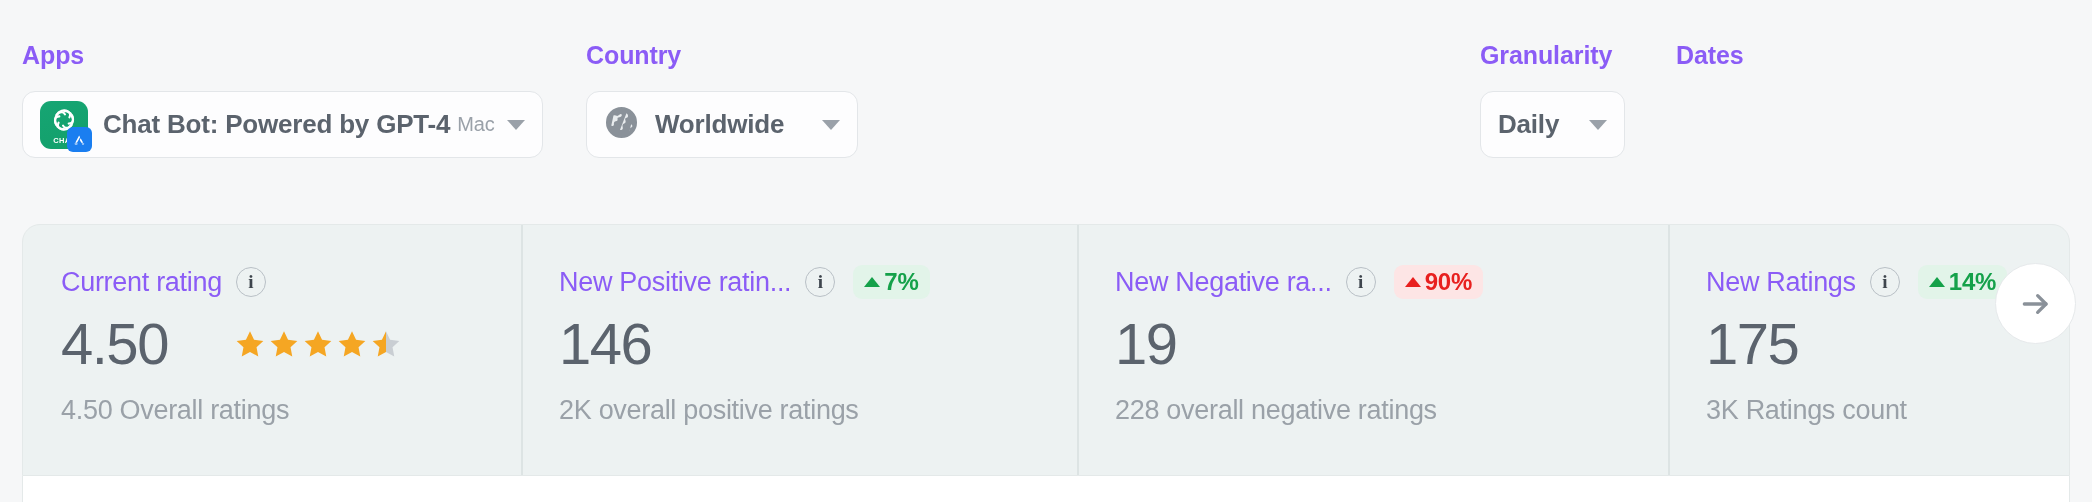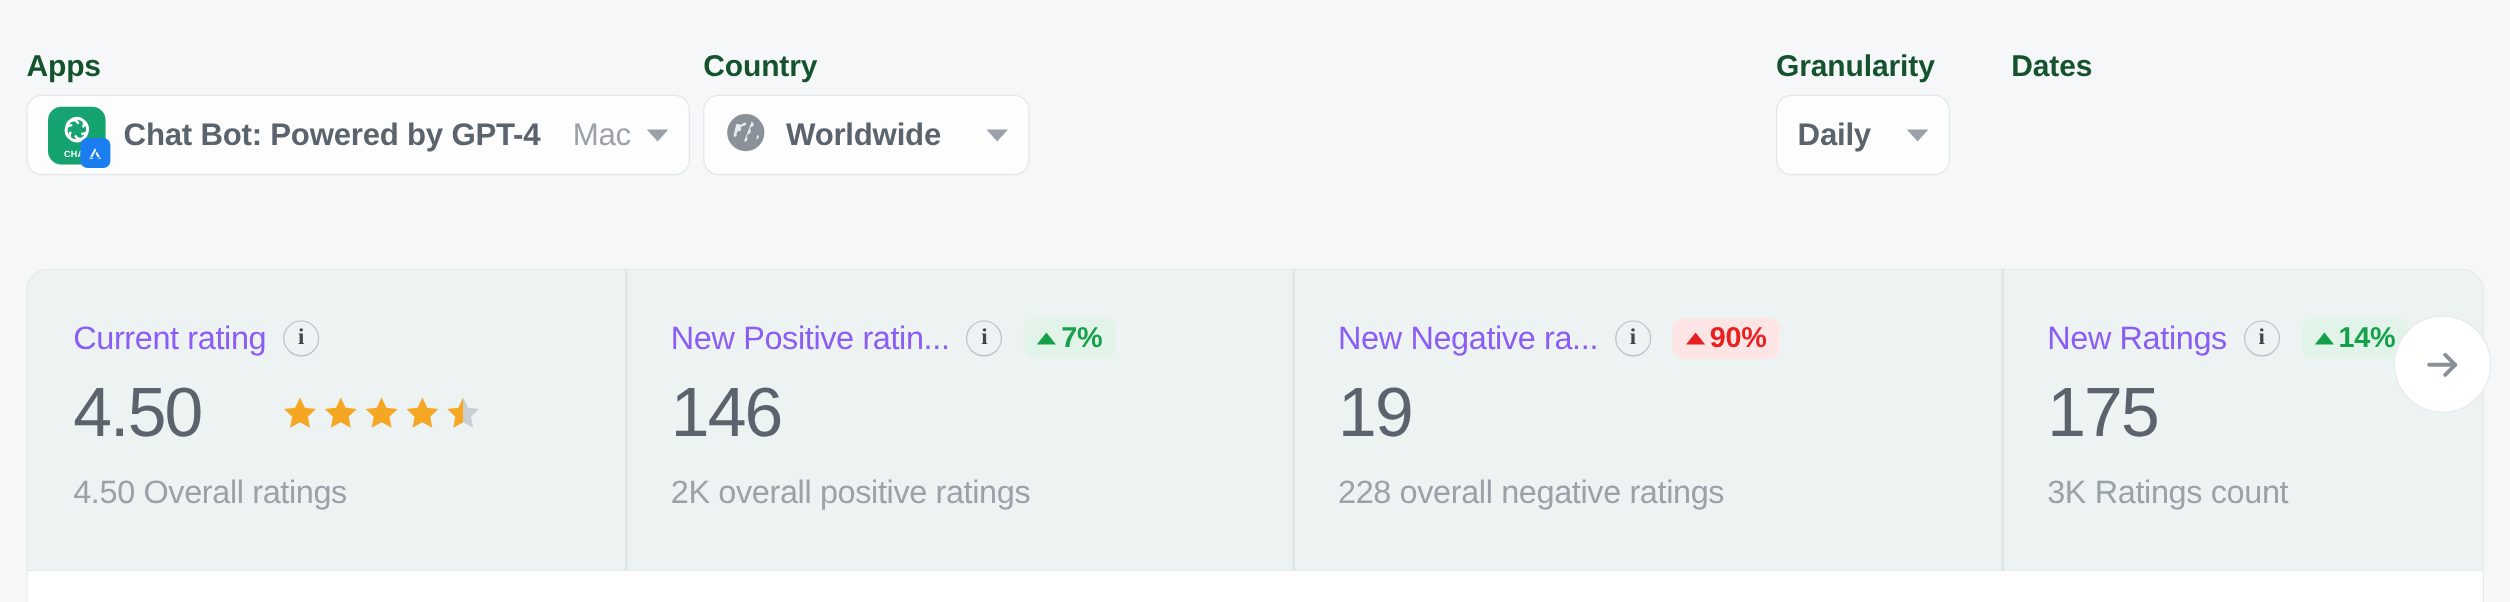--- a/index.html
+++ b/index.html
@@ -18,48 +18,48 @@
   
   .filter-bar {
     position: absolute;
     left: 0; top: 0;
     width: 2092px;
     height: 200px;
   }
   .filter-group { position: absolute; }
   .filter-label {
     font-size: 25px;
-    color: #14532d;
+    color: #8b5cf6;
     font-weight: 700;
     letter-spacing: -0.1px;
     line-height: 30px;
-    margin-bottom: 9px;
+    margin-bottom: 21px;
     white-space: nowrap;
   }
   .control {
     display: inline-flex;
     align-items: center;
     background: #fdfdfe;
     border: 1.5px solid #e3e6e9;
     border-radius: 13px;
     height: 67px;
     padding: 0 17px;
     white-space: nowrap;
   }
   .control-text {
     font-size: 26px;
     font-weight: 700;
     color: #5b636d;
     letter-spacing: -0.2px;
   }
   .control-sub {
-    font-size: 26px;
+    font-size: 20px;
     font-weight: 400;
     color: #9aa1a9;
-    margin-left: 27px;
+    margin-left: 7px;
     letter-spacing: -0.2px;
   }
   .caret {
     width: 0; height: 0;
     border-left: 9px solid transparent;
     border-right: 9px solid transparent;
     border-top: 10px solid #9aa1a9;
     margin-left: 13px;
     flex: 0 0 auto;
   }

